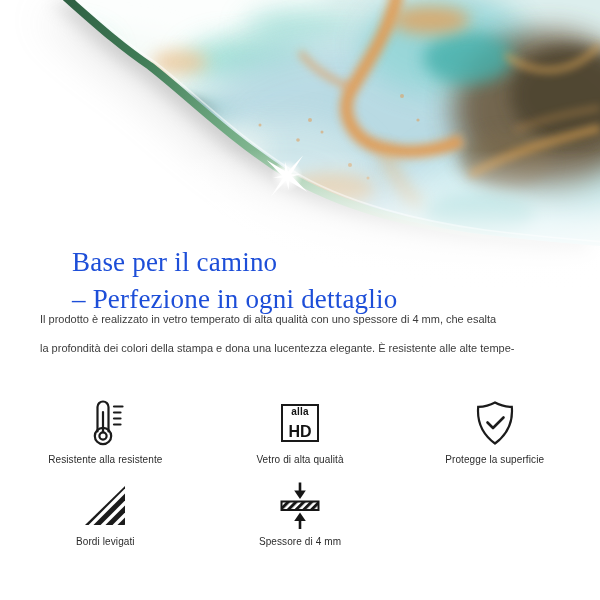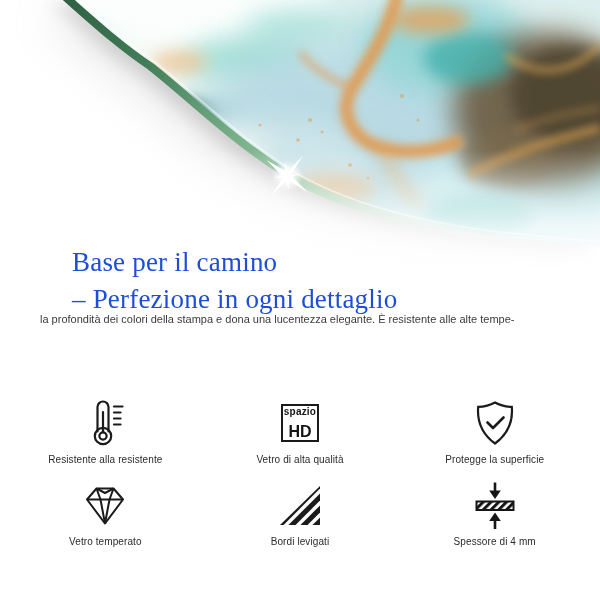--- a/index.html
+++ b/index.html
@@ -146,20 +146,21 @@
   </svg>
 </div>
 
 <div class="content">
   <h1 class="title">
     <span>Base per il camino</span>
     <span>– Perfezione in ogni dettaglio</span>
   </h1>
 
   <div class="desc">
+    <div>Il prodotto è realizzato in vetro temperato di alta qualità con uno spessore di 4 mm, che esalta</div>
     <div>la profondità dei colori della stampa e dona una lucentezza elegante. È resistente alle alte tempe-</div>
   </div>
 
   <div class="features">
 
     <div class="feature">
       <div class="icon-box">
         <svg class="ic" width="46" height="50" viewBox="0 0 46 50">
           <g fill="none" stroke="#1b1b1b" stroke-width="2.2" stroke-linecap="round">
             <path d="M15.5,33.5 L15.5,9 A5.5,5.5 0 0 1 26.5,9 L26.5,33.5"></path>
@@ -172,53 +173,39 @@
             <line x1="32" y1="26.5" x2="38.5" y2="26.5"></line>
           </g>
         </svg>
       </div>
       <div class="feature-label">Resistente alla resistente</div>
     </div>
 
     <div class="feature">
       <div class="icon-box">
         <div class="uhd-box">
-          <span class="uhd-top">spazio</span>
+          <span class="uhd-top">alla</span>
           <span class="uhd-bottom">HD</span>
         </div>
       </div>
       <div class="feature-label">Vetro di alta qualità</div>
     </div>
 
     <div class="feature">
       <div class="icon-box">
         <svg class="ic" width="48" height="50" viewBox="0 0 48 50">
           <g fill="none" stroke="#1b1b1b">
             <path stroke-width="2.2" d="M24,4.5 C28.5,7 35,8.7 40.8,8.9 C42,22.5 37.5,35.5 24,45.5 C10.5,35.5 6,22.5 7.2,8.9 C13,8.7 19.5,7 24,4.5 Z"></path>
             <path stroke-width="2.6" stroke-linecap="round" stroke-linejoin="round" d="M16.5,24.5 L22,30 L32.5,19.5"></path>
           </g>
         </svg>
       </div>
       <div class="feature-label">Protegge la superficie</div>
     </div>
 
-    <div class="feature">
-      <div class="icon-box">
-        <svg class="ic" width="48" height="46" viewBox="0 0 48 46">
-          <g fill="none" stroke="#1b1b1b" stroke-width="2" stroke-linejoin="round">
-            <path d="M6,17.5 L15.5,6.5 L32.5,6.5 L42,17.5 L24,41.5 Z"></path>
-            <path d="M6,17.5 L42,17.5"></path>
-            <path d="M15.5,6.5 L19.5,17.5 L24,41.5"></path>
-            <path d="M32.5,6.5 L28.5,17.5 L24,41.5"></path>
-            <path d="M15.5,6.5 L24,11 L32.5,6.5"></path>
-          </g>
-        </svg>
-      </div>
-      <div class="feature-label">Vetro temperato</div>
-    </div>
 
     <div class="feature">
       <div class="icon-box">
         <svg class="ic" width="46" height="46" viewBox="0 0 46 46">
           <defs>
             <clipPath id="triClip">
                 <path d="M3,43 L43,4 L43,43 Z"></path>
               </clipPath>
           </defs>
           <g clip-path="url(#triClip)" stroke="#1b1b1b" stroke-width="5">

